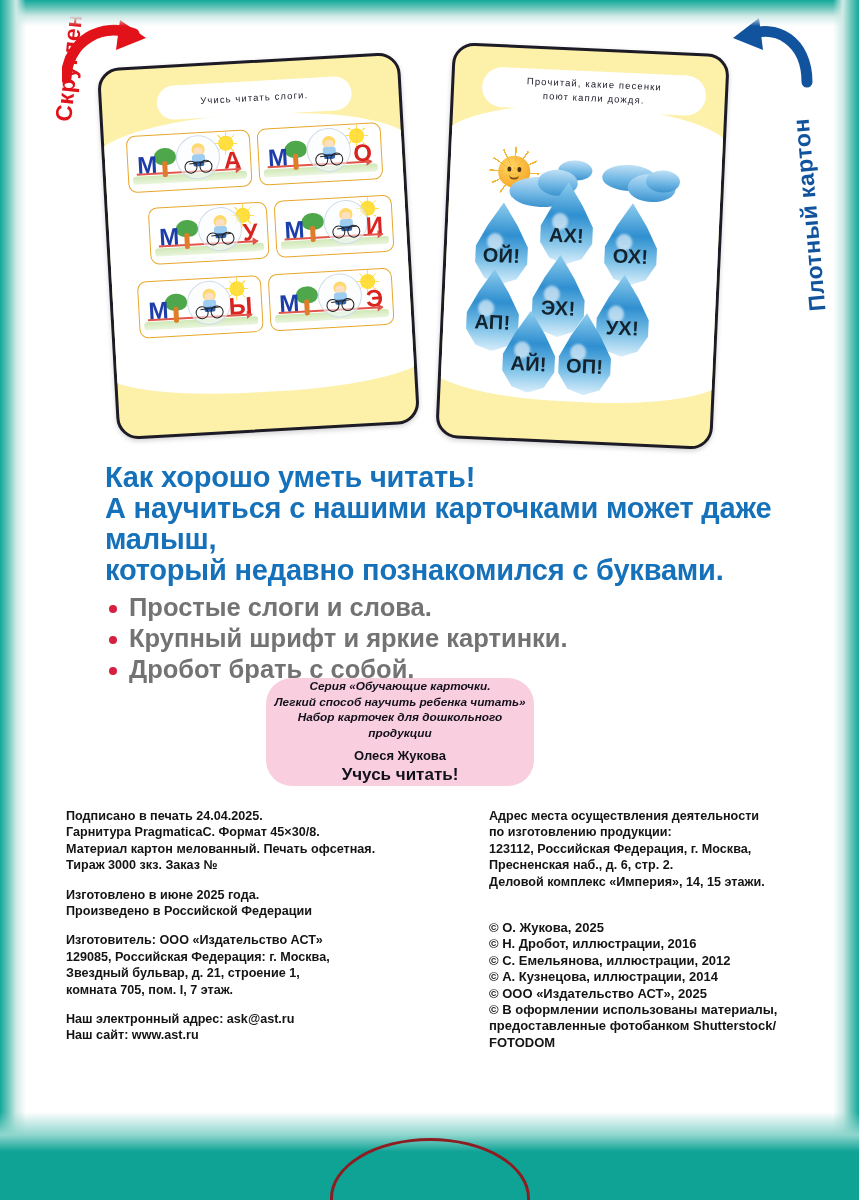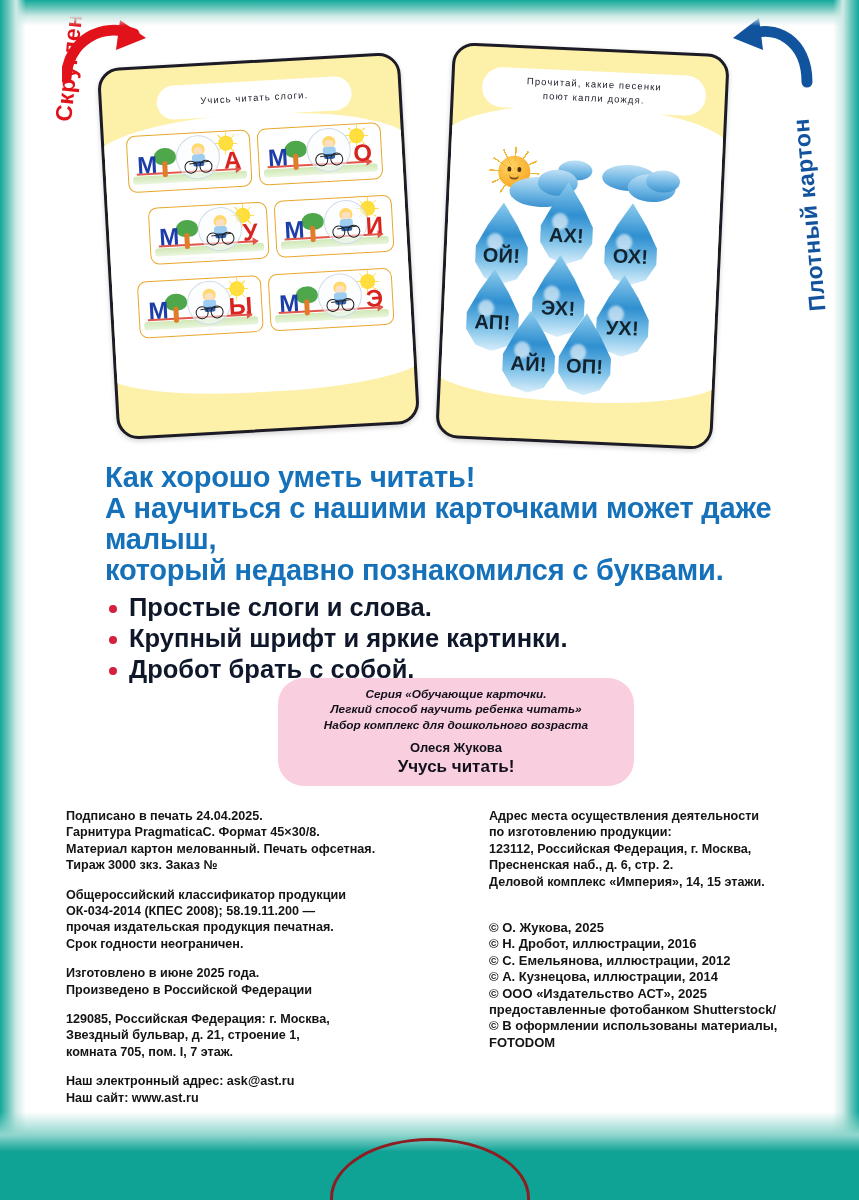--- a/index.html
+++ b/index.html
@@ -267,31 +267,31 @@
     color: #1571b9; z-index: 30;
   }
   .headline .hl {
     font-weight: bold; font-size: 29px; line-height: 31px;
     letter-spacing: -.2px;
   }
   .bullets { margin-top: 6px; }
   .bullets li {
     list-style: none;
     font-weight: bold; font-size: 25.5px; line-height: 31px;
-    color: #0f172a;
+    color: #737373;
     position: relative; padding-left: 24px;
   }
   .bullets li:before {
     content: ''; position: absolute; left: 4px; top: 13px;
     width: 8px; height: 8px; background: #d5203f; border-radius: 50%;
   }
 
   
   .pinkbox {
-    position: absolute; left: 278px; top: 678px; width: 356px; height: 108px;
+    position: absolute; left: 266px; top: 678px; width: 268px; height: 108px;
     background: #f9cfe0; border-radius: 26px;
     display: flex; flex-direction: column; align-items: center; justify-content: center;
     z-index: 30; color: #12101b;
   }
   .pinkbox .series {
     font-style: italic; font-weight: bold; font-size: 11.8px; line-height: 15.5px;
     text-align: center;
   }
   .pinkbox .author { font-weight: bold; font-size: 13px; margin-top: 7px; }
   .pinkbox .title  { font-weight: bold; font-size: 17px; margin-top: 2px; }
@@ -542,43 +542,38 @@
     <ul class="bullets">
       <li>Простые слоги и слова.</li>
       <li>Крупный шрифт и яркие картинки.</li>
       <li>Дробот брать с собой.</li>
     </ul>
   </div>
 
   <div class="pinkbox">
     <div class="series">Серия «Обучающие карточки.</div>
     <div class="series">Легкий способ научить ребенка читать»</div>
-    <div class="series">Набор комплекс для дошкольного возраста</div>
+    <div class="series">Набор карточек для дошкольного продукции</div>
     <div class="author">Олеся Жукова</div>
     <div class="title">Учусь читать!</div>
   </div>
 
   <div class="imprint col-left">
     <div class="blk">
       <p>Подписано в печать 24.04.2025.</p>
       <p>Гарнитура PragmaticaC. Формат 45×30/8.</p>
       <p>Материал картон мелованный. Печать офсетная.</p>
       <p>Тираж 3000 зкз. Заказ №</p>
     </div>
     <div class="blk">
-      <p>Общероссийский классификатор продукции</p>
-      <p>ОК-034-2014 (КПЕС 2008); 58.19.11.200 —</p>
-      <p>прочая издательская продукция печатная.</p>
-      <p>Срок годности неограничен.</p>
-    </div>
-    <div class="blk">
       <p>Изготовлено в июне 2025 года.</p>
       <p>Произведено в Российской Федерации</p>
     </div>
     <div class="blk">
+      <p>Изготовитель: ООО «Издательство АСТ»</p>
       <p>129085, Российская Федерация: г. Москва,</p>
       <p>Звездный бульвар, д. 21, строение 1,</p>
       <p>комната 705, пом. I, 7 этаж.</p>
     </div>
     <div class="blk">
       <p>Наш электронный адрес: ask@ast.ru</p>
       <p>Наш сайт: www.ast.ru</p>
     </div>
   </div>
 
@@ -589,19 +584,19 @@
       <p>123112, Российская Федерация, г. Москва,</p>
       <p>Пресненская наб., д. 6, стр. 2.</p>
       <p>Деловой комплекс «Империя», 14, 15 этажи.</p>
     </div>
     <div class="blk cp" style="margin-top:30px;">
       <p>© О. Жукова, 2025</p>
       <p>© Н. Дробот, иллюстрации, 2016</p>
       <p>© С. Емельянова, иллюстрации, 2012</p>
       <p>© А. Кузнецова, иллюстрации, 2014</p>
       <p>© ООО «Издательство АСТ», 2025</p>
+      <p>© В оформлении использованы материалы,</p>
       <p>предоставленные фотобанком Shutterstock/</p>
-      <p>© В оформлении использованы материалы,</p>
       <p>FOTODOM</p>
     </div>
   </div>
 
 </div>
 
 </body></html>

